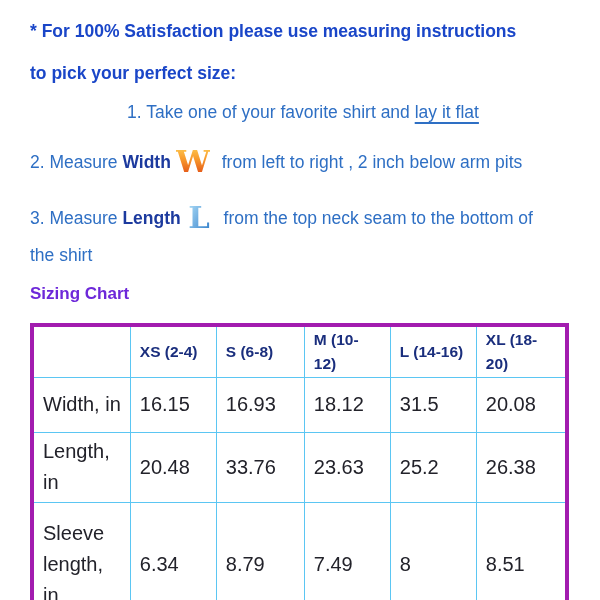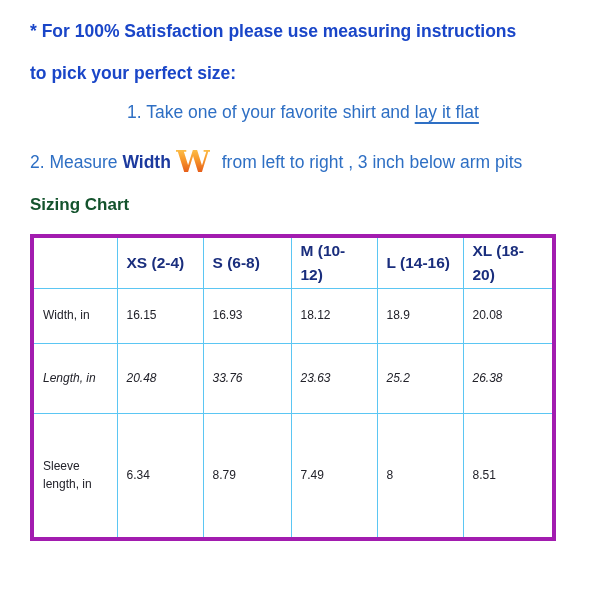--- a/index.html
+++ b/index.html
@@ -44,21 +44,21 @@
     vertical-align: middle;
     margin: 0 7px 0 5px;
     position: relative;
     top: -3px;
   }
   .chart-title {
     margin: 8px 0 16px;
     line-height: 26px;
     font-size: 17px;
     font-weight: bold;
-    color: #14532d;
+    color: #6d28d9;
   }
   table.sizing {
     border-collapse: collapse;
     table-layout: fixed;
     margin-top: 10px;
     border: 4px solid #a21caf;
   }
   table.sizing th,
   table.sizing td {
     border: 1px solid #5bc6f3;
@@ -69,27 +69,27 @@
     overflow: hidden;
   }
   table.sizing th {
     font-weight: bold;
     color: #1a2e7d;
     font-size: 15.5px;
   }
   table.sizing td {
     font-weight: normal;
     color: #22222a;
-    font-size: 12px;
+    font-size: 20px;
   }
   td.row-label { font-size: 15px; }
   .nowrap { white-space: nowrap; }
   tr.header-row { height: 52px; }
   tr.row-width  { height: 55px; }
-  tr.row-length { height: 70px; font-style: italic; }
+  tr.row-length { height: 70px; }
   tr.row-sleeve { height: 126px; }
 </style>
 </head>
 <body>
 
 <div class="page">
 
   <p class="intro-line">* For 100% Satisfaction please use measuring instructions</p>
   <p class="intro-line">to pick your perfect size:</p>
 
@@ -97,22 +97,31 @@
 
   <p class="step step-2"><span>2. Measure </span><span class="term">Width</span><svg class="letter-icon" width="34" height="38" viewBox="0 0 38 42">
       <defs>
         <linearGradient id="gw" x1="0" y1="0" x2="0" y2="1">
           <stop offset="0" stop-color="#ffd95e"></stop>
           <stop offset="0.45" stop-color="#f89b2d"></stop>
           <stop offset="1" stop-color="#dd3f10"></stop>
         </linearGradient>
       </defs>
       <text x="19" y="34" text-anchor="middle" font-family="DejaVu Serif, serif" font-weight="bold" font-size="34" fill="url(#gw)" stroke="#ffffff" stroke-width="2.2" paint-order="stroke" stroke-linejoin="round">W</text>
-    </svg><span> from left to right , 3 inch below arm pits</span></p>
+    </svg><span> from left to right , 2 inch below arm pits</span></p>
 
+  <p class="step step-3"><span>3. Measure </span><span class="term">Length</span><svg class="letter-icon" width="26" height="36" viewBox="0 0 28 40">
+      <defs>
+        <linearGradient id="gl" x1="0" y1="0" x2="1" y2="1">
+          <stop offset="0" stop-color="#b5e3fa"></stop>
+          <stop offset="1" stop-color="#2e7bc8"></stop>
+        </linearGradient>
+      </defs>
+      <text x="14" y="33" text-anchor="middle" font-family="DejaVu Serif, serif" font-weight="bold" font-size="34" fill="url(#gl)" stroke="#ffffff" stroke-width="2" paint-order="stroke" stroke-linejoin="round">L</text>
+    </svg><span> from the top neck seam to the bottom of</span><br><span>the shirt</span></p>
 
   <h3 class="chart-title">Sizing Chart</h3>
 
   <table class="sizing">
     <colgroup>
       <col style="width:85px">
         <col style="width:86px">
         <col style="width:88px">
       <col style="width:86px">
         <col style="width:86px">
@@ -125,21 +134,21 @@
         <th>S (6-8)</th>
         <th>M (10-12)</th>
         <th>L (14-16)</th>
         <th>XL (18-20)</th>
       </tr>
       <tr class="row-width">
         <td class="row-label nowrap">Width, in</td>
         <td>16.15</td>
         <td>16.93</td>
         <td>18.12</td>
-        <td>18.9</td>
+        <td>31.5</td>
         <td>20.08</td>
       </tr>
       <tr class="row-length">
         <td class="row-label">Length, in</td>
         <td>20.48</td>
         <td>33.76</td>
         <td>23.63</td>
         <td>25.2</td>
         <td>26.38</td>
       </tr>

